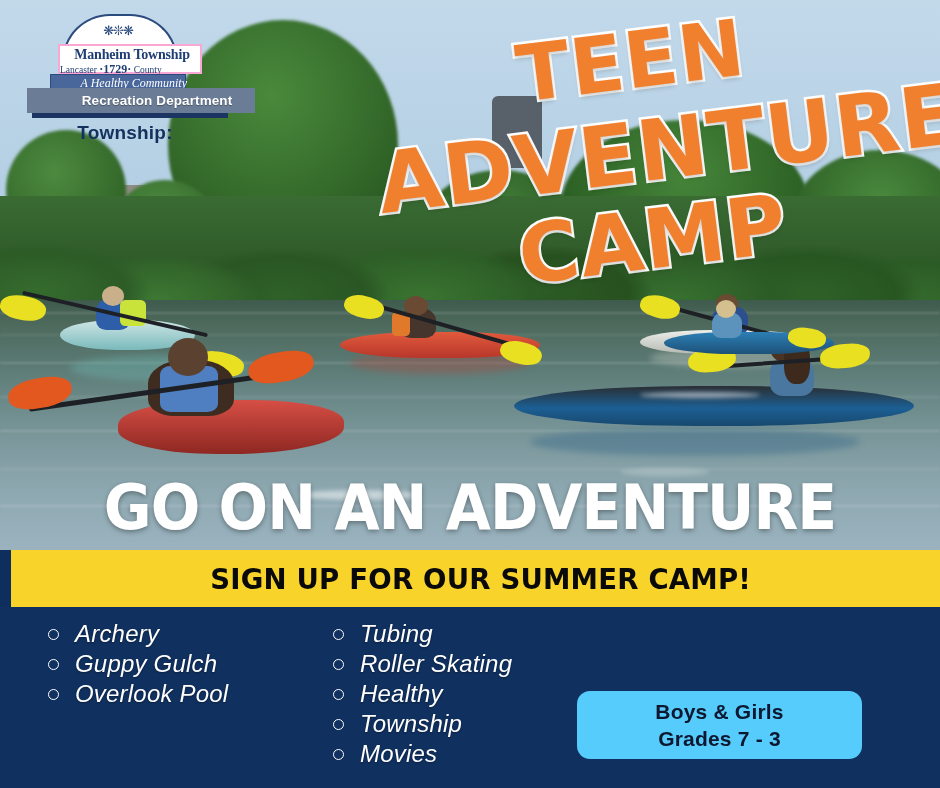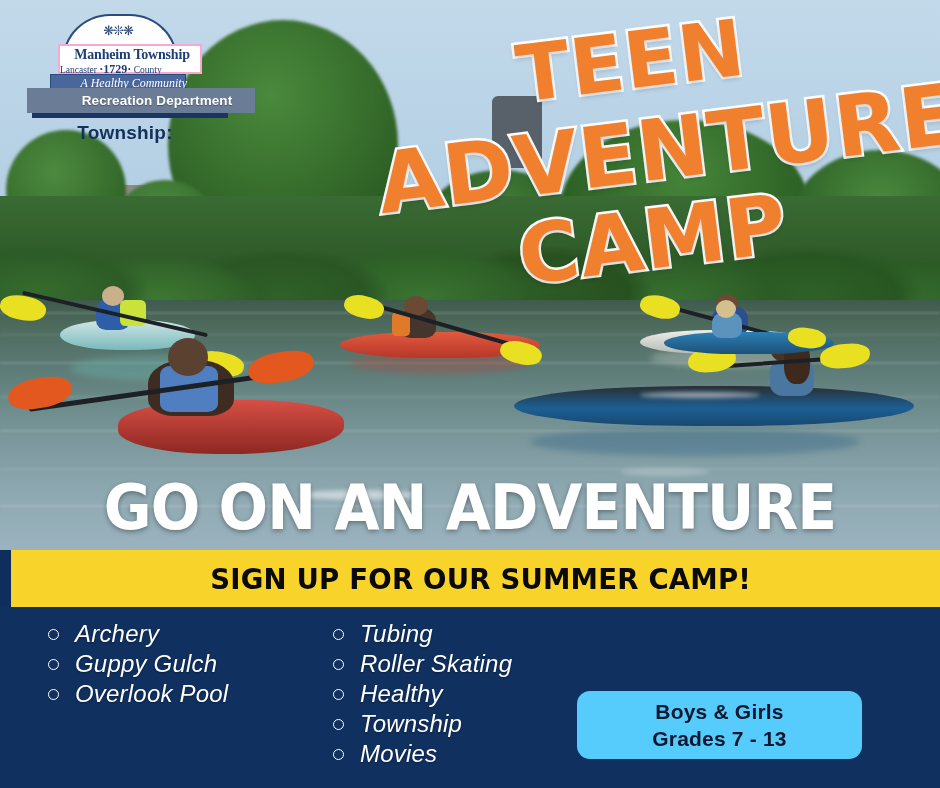--- a/index.html
+++ b/index.html
@@ -271,16 +271,16 @@
         <div class="li">
             <span class="bullet"></span>
             <span>Movies</span>
           </div>
       </div>
     </div>
   </div>
 
   <div class="gradebox">
     <div>Boys &amp; Girls</div>
-    <div>Grades 7 - 13</div>
+    <div>Grades 7 - 3</div>
   </div>
 
 </div>
 
 </body></html>

